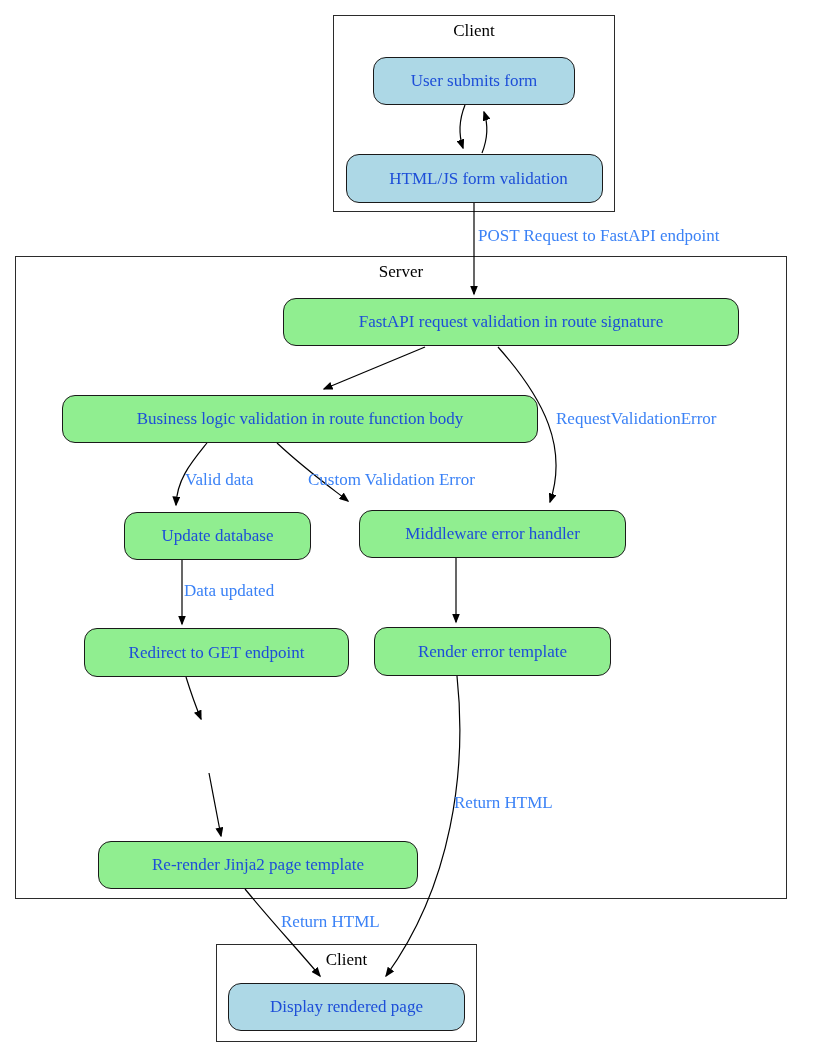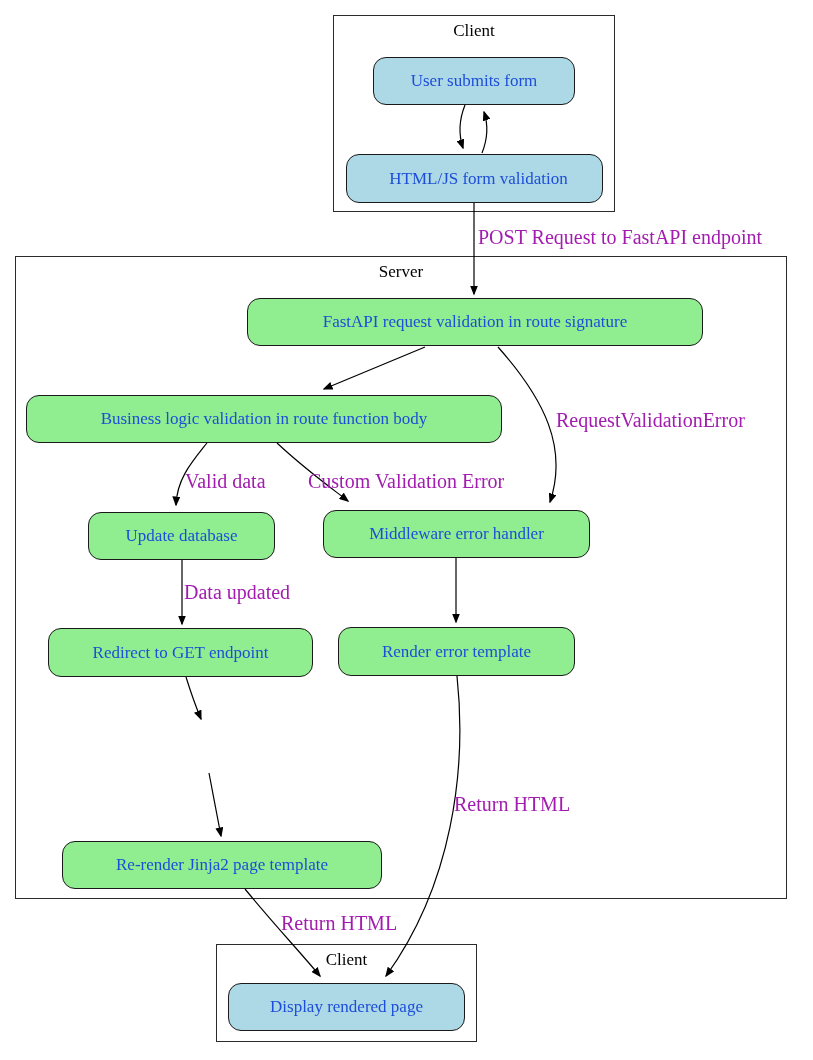--- a/index.html
+++ b/index.html
@@ -44,25 +44,25 @@
     border-radius: 13px;
     display: flex;
     align-items: center;
     justify-content: center;
     font-size: 17px;
     color: #1d4ed8;
     white-space: nowrap;
     text-align: center;
   }
   .node.client-fill { background: #add8e6; }
-  .node.server-fill { background: #90ee90; }
+  .node.server-fill { background: #90ee90; margin-left: 36px; }
   .edge-label {
     position: absolute;
-    font-size: 20px;
-    color: #a21caf;
+    font-size: 17px;
+    color: #3b82f6;
     white-space: nowrap;
   }
 </style>
 </head>
 <body>
 
 <div class="canvas">
 
   <div class="cluster" style="left:333px; top:15px; width:282px; height:197px;">
     <div class="cluster-label">Client</div>

